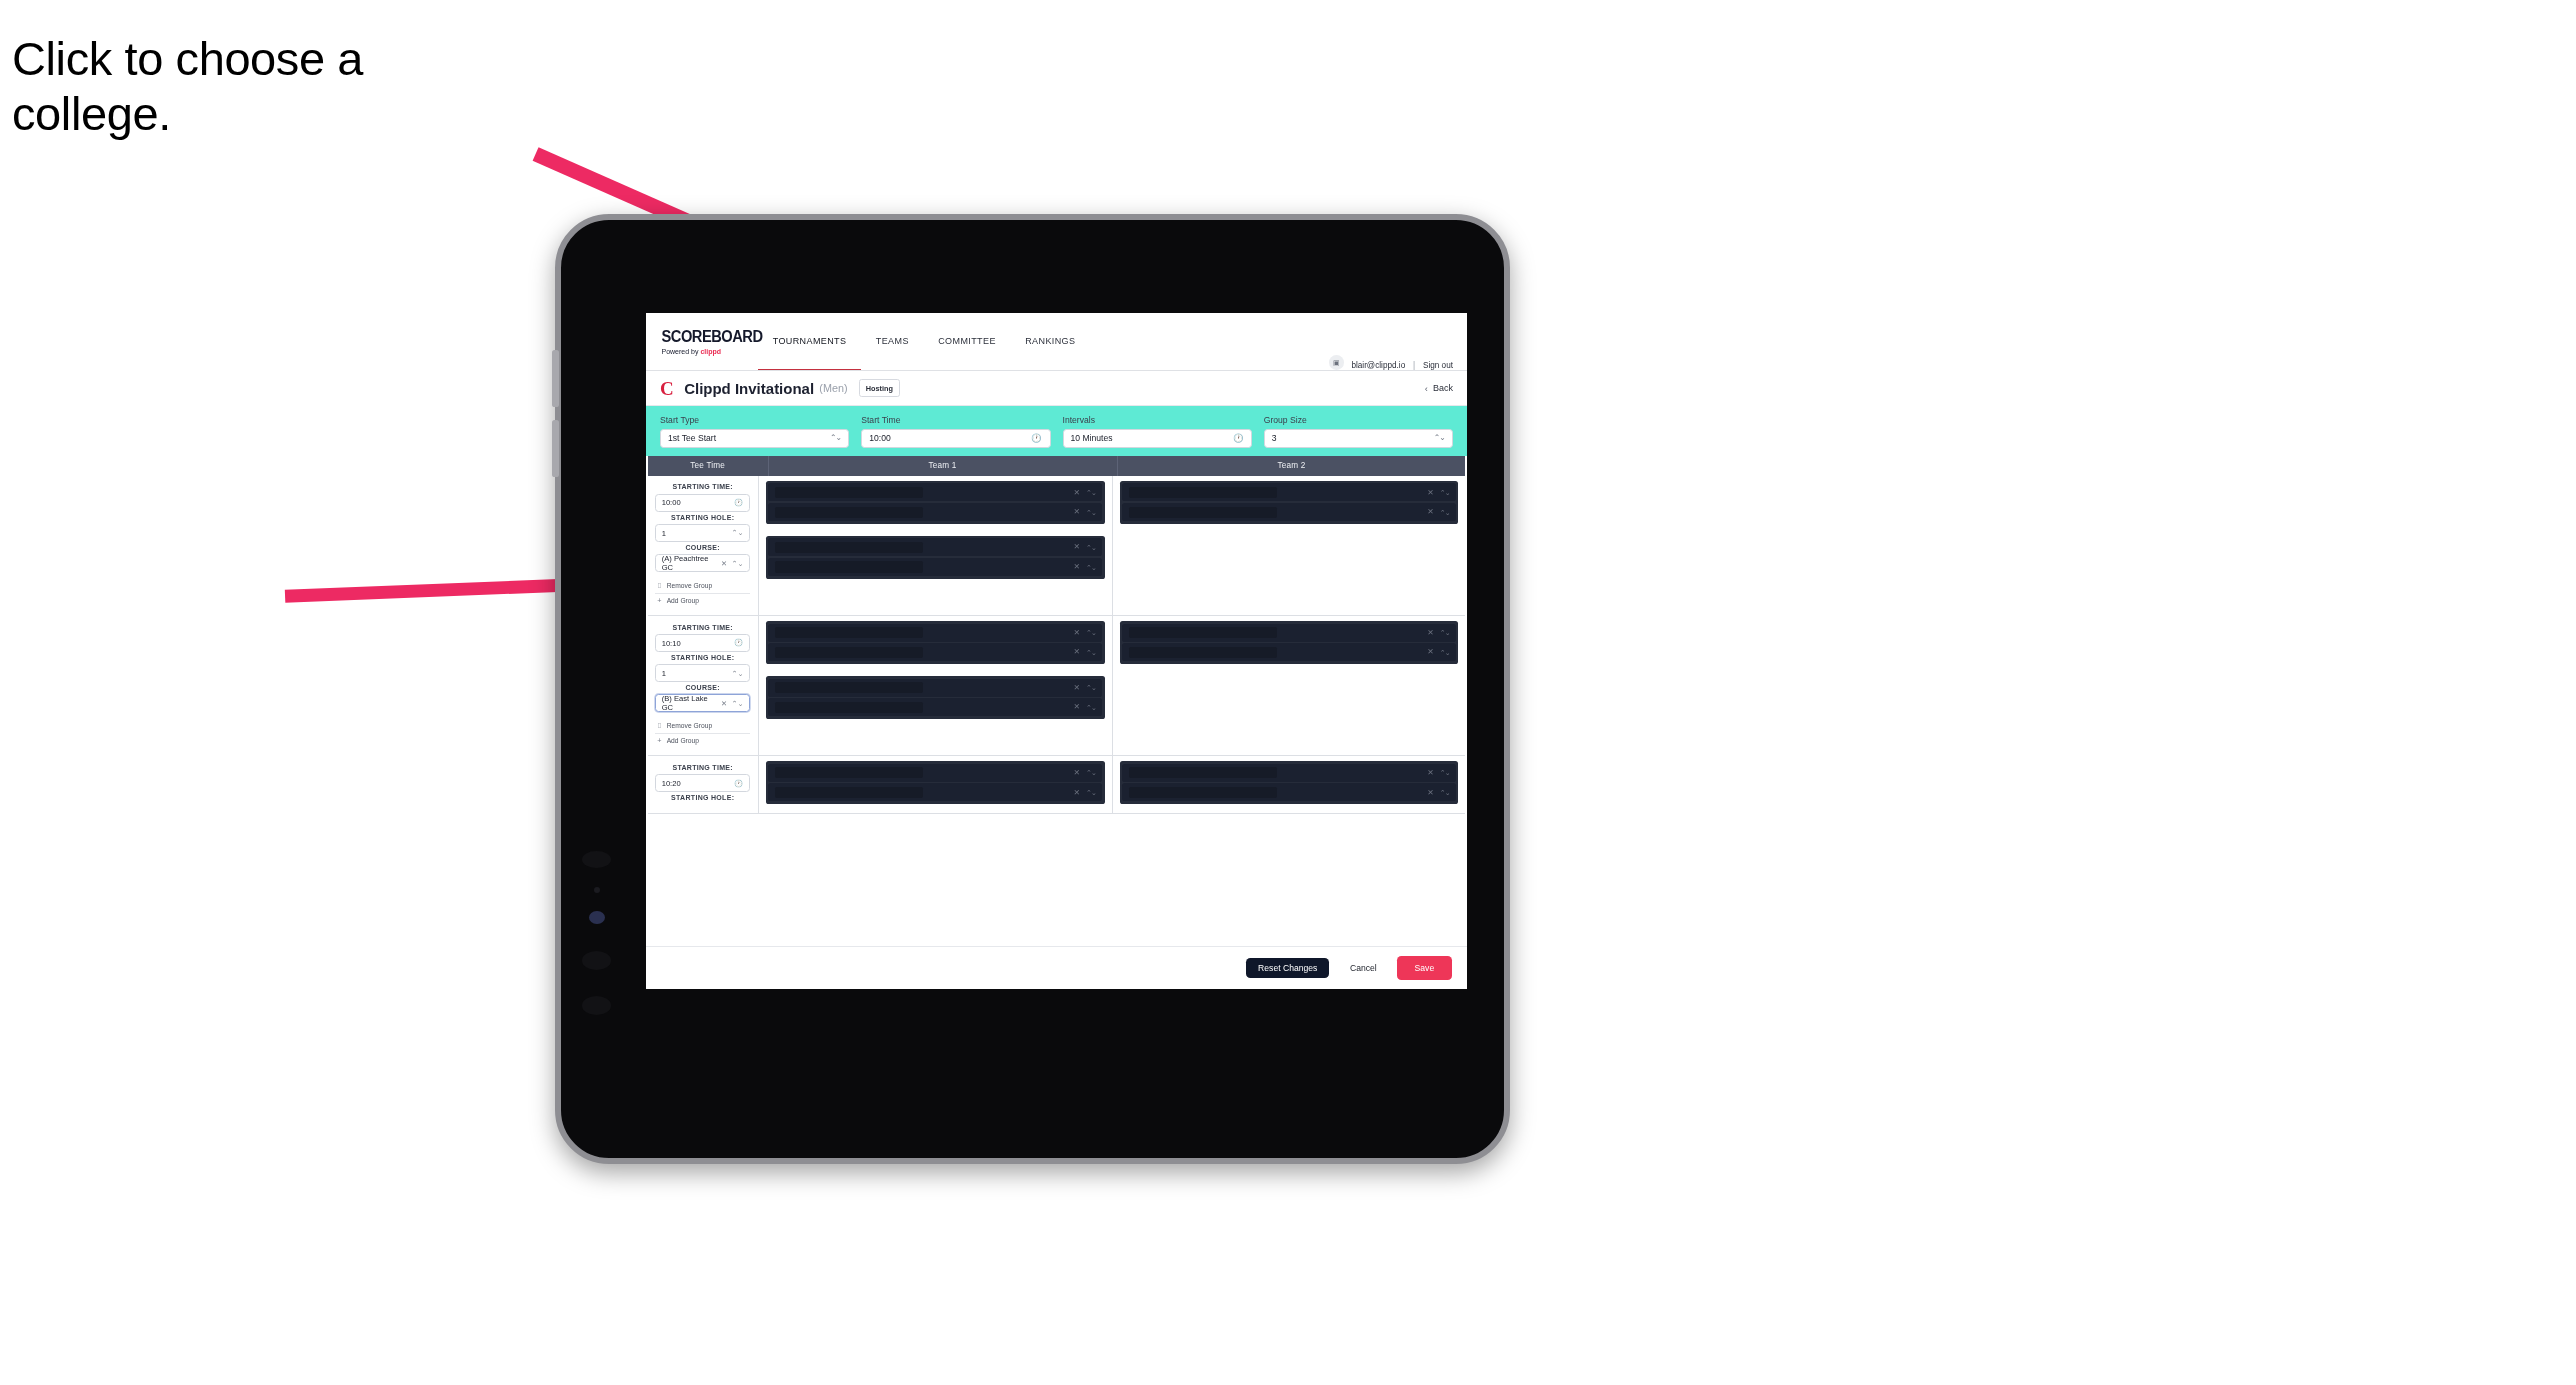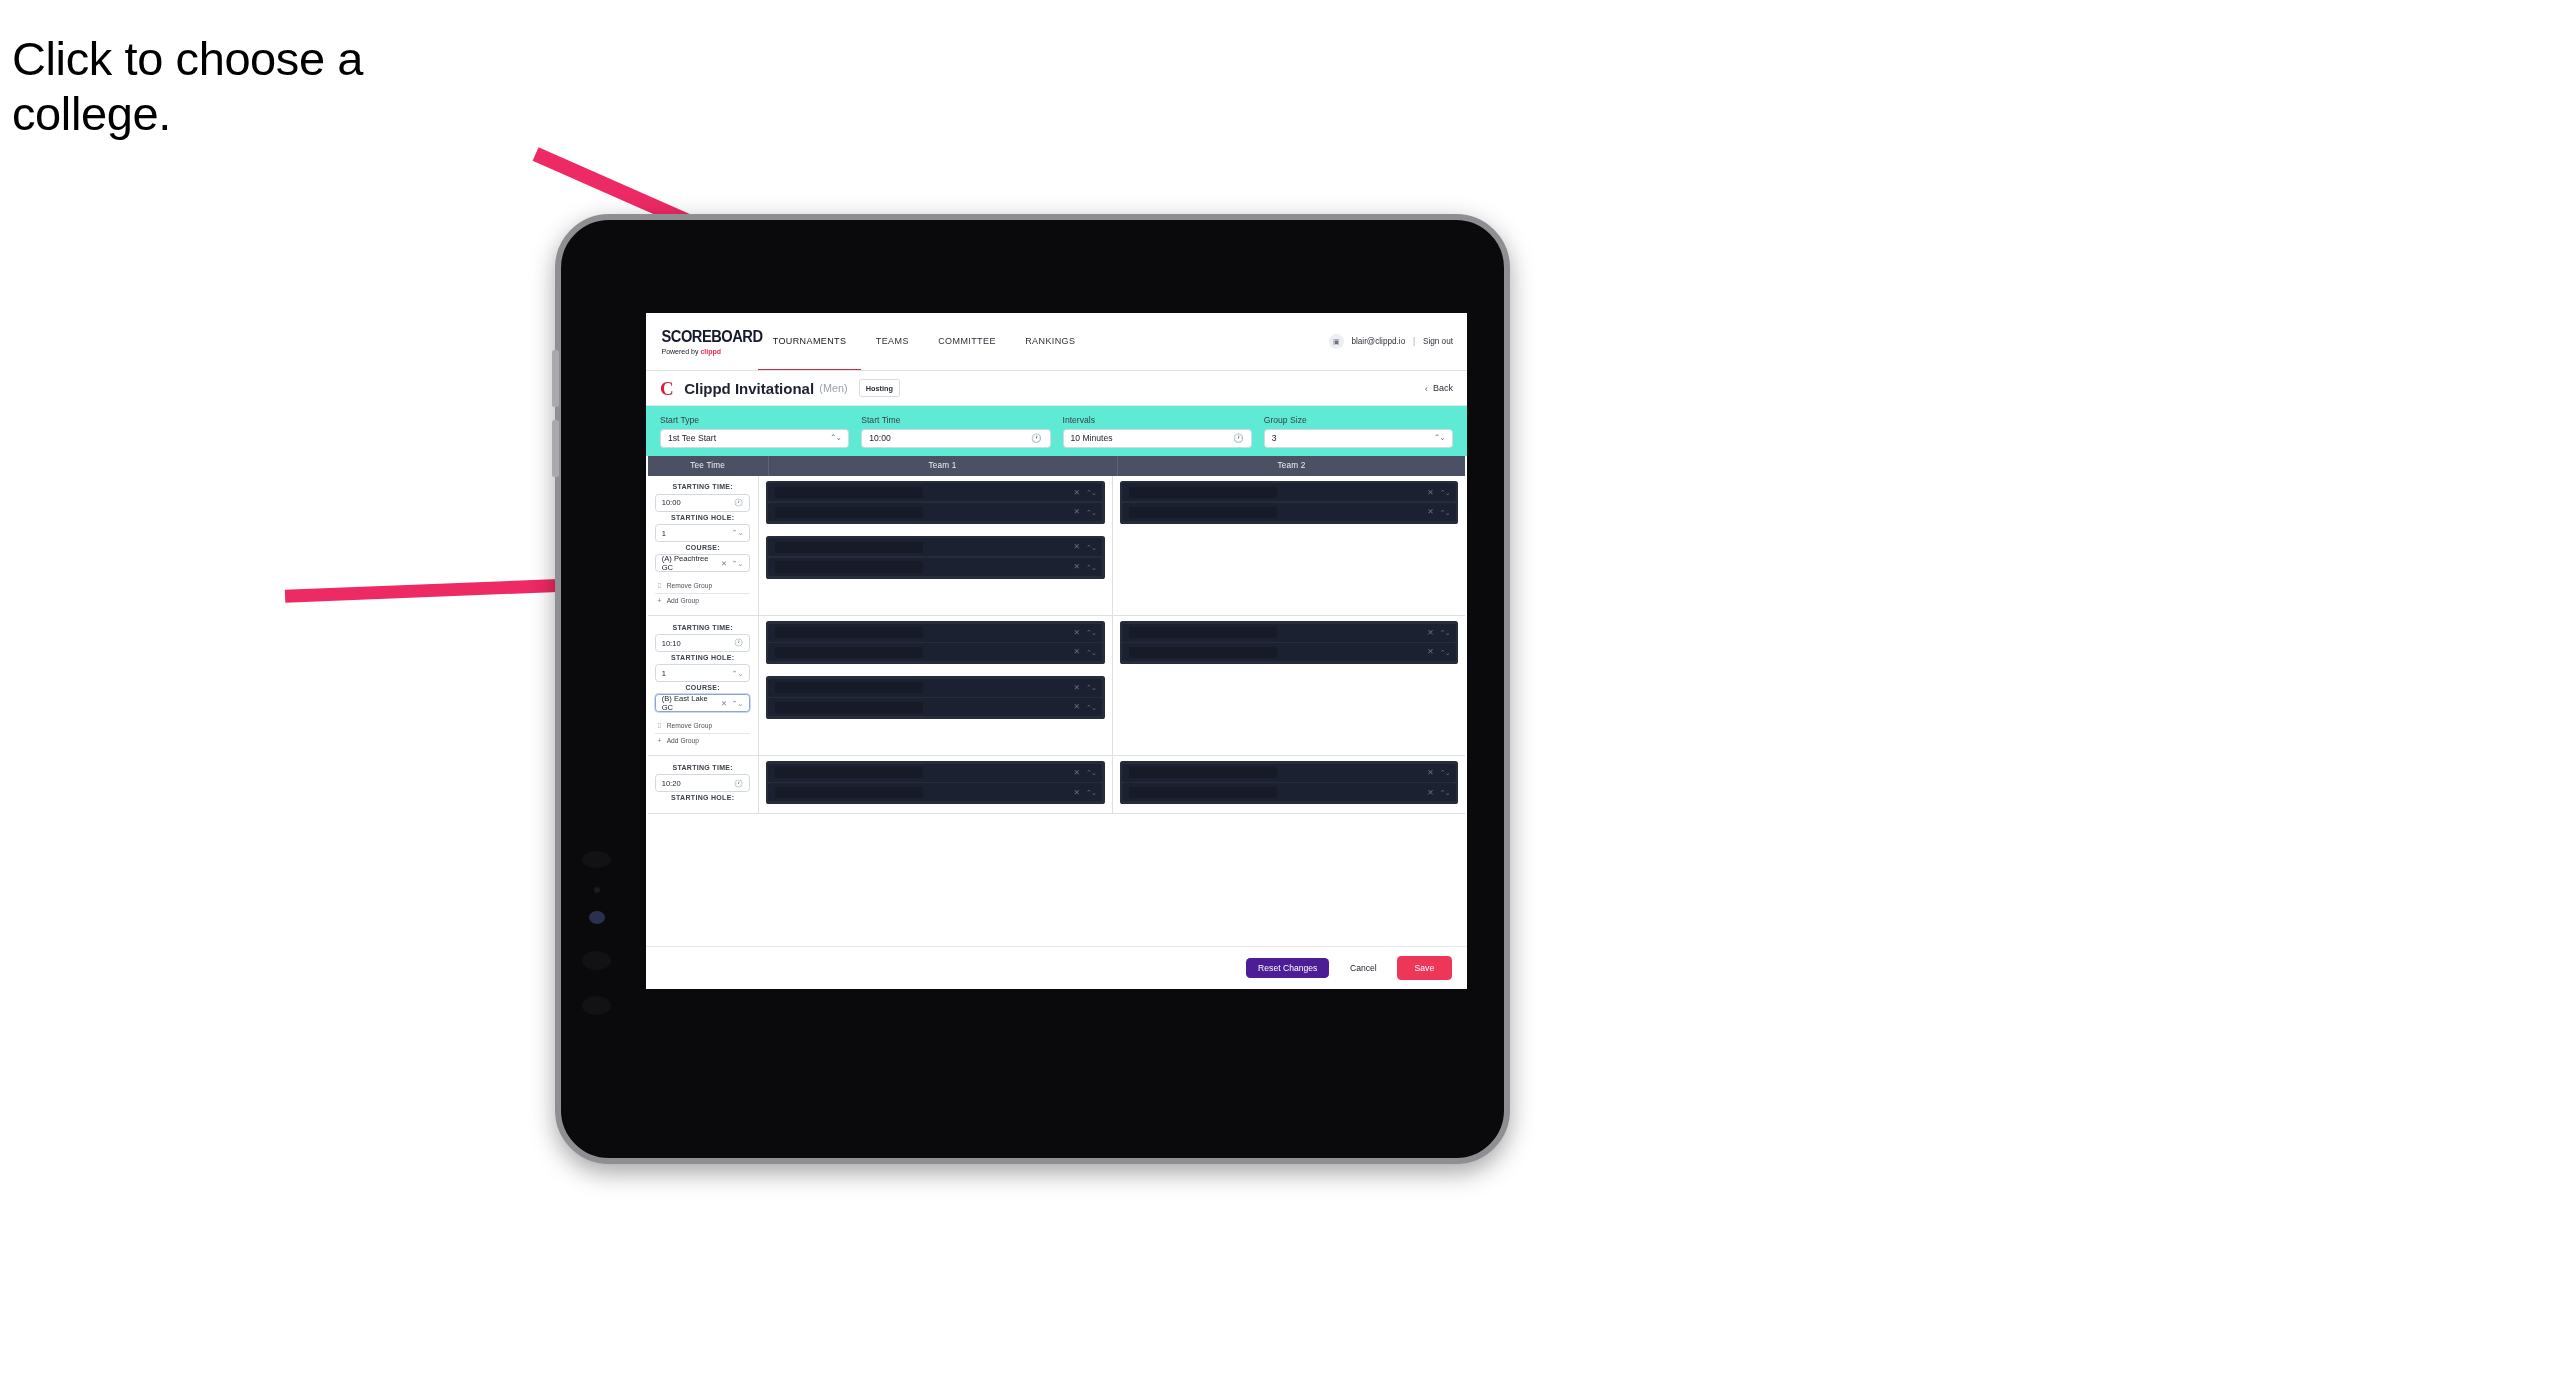--- a/index.html
+++ b/index.html
@@ -78,21 +78,21 @@
 
   .navitems { display:flex; align-items:stretch; margin-left: 12px; }
   .navitem {
     display:flex; align-items:center; padding: 0 14.7px;
     font-size: 9px; letter-spacing: 0.4px; color: #2b2f3a;
     border-bottom: 1.7px solid transparent;
     cursor: pointer;
   }
   .navitem.active { border-bottom-color: #c4303f; color:#11141d; }
 
-  .navright { margin-left:auto; display:flex; align-items:center; gap:7.8px; padding-right: 14px; }
+  .navright { margin-left:auto; display:flex; align-items:flex-end; gap:7.8px; padding-right: 14px; }
   .avatar {
     width: 14.7px; height:14.7px; border-radius:50%;
     background:#eceef1; display:flex; align-items:center; justify-content:center;
     color:#6c717d; font-size:7px;
   }
   .nav-email { font-size: 8.2px; color:#2b2f3a; }
   .nav-sep { font-size: 8.2px; color:#9aa0ab; }
   .nav-signout { font-size: 8.2px; color:#2b2f3a; cursor:pointer; }
 
   
@@ -179,21 +179,21 @@
   .prow .x-ic  { font-size: 7.8px; color:#6d7380; line-height:1; cursor:pointer; }
   .prow .sp-ic { font-size: 7px; color:#6d7380; line-height:1; letter-spacing:-0.9px; cursor:pointer; }
 
   
   #footer {
     display:flex; align-items:center; justify-content:flex-end; gap:12px;
     height: 43px; padding: 0 15.5px; background:#fff;
     border-top: 0.9px solid #e6e8ec; flex:0 0 auto;
   }
   .btn { cursor:pointer; font-size: 8.6px; border-radius:4.3px; }
-  .btn-reset { background:#4c1d95; color:#fff; padding: 5px 12px; font-weight:400; }
+  .btn-reset { background:#0f172a; color:#fff; padding: 5px 12px; font-weight:400; }
   .btn-cancel { background:transparent; color:#23262f; padding: 7px 8.6px; }
   .btn-save { background:#ee3658; color:#fff; padding: 7px 17.3px; }
 </style>
 </head>
 <body>
 
 <div id="stage">
 
   <div class="annot" id="annot-college">Click to choose a
 college.</div>

